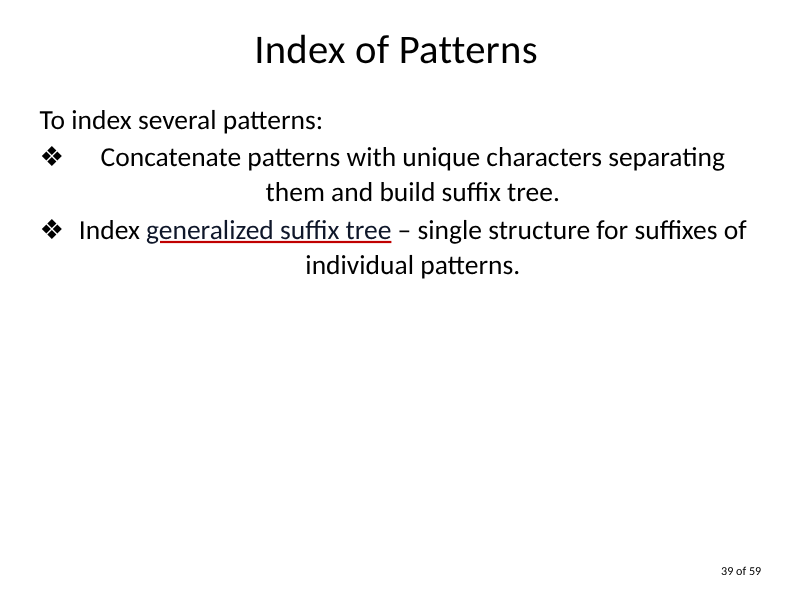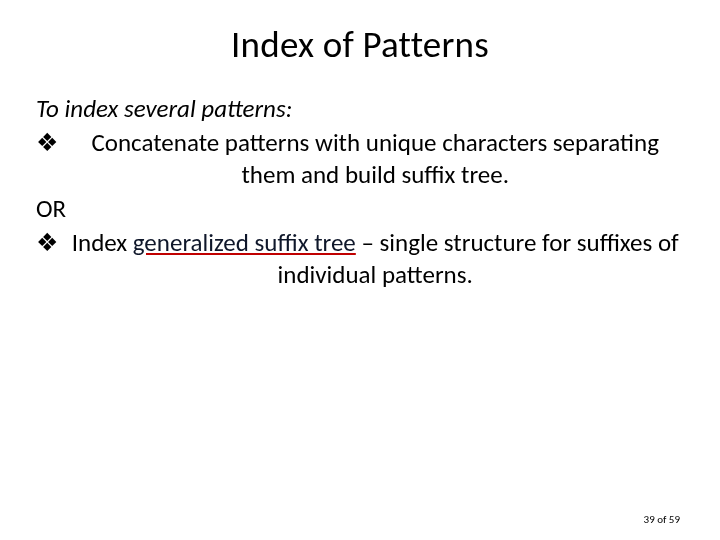--- a/index.html
+++ b/index.html
@@ -1,48 +1,47 @@
 <!DOCTYPE html>
 <html><head>
 <meta charset="utf-8">
 <style>
   * { margin: 0; padding: 0; box-sizing: border-box; }
   html, body { width: 720px; height: 540px; background: #fff; font-family: Calibri, "Segoe UI", Arial, sans-serif; color: #000; }
   .slide { width: 720px; height: 540px; position: relative; padding: 22px 36px 0 36px; }
   .title { font-size: 37px; font-weight: 400; text-align: center; margin-bottom: 26px; letter-spacing: 0.2px; }
   .body { font-size: 25px; line-height: 1.28; }
-  .intro { margin-bottom: 2px; font-style: italic; }
+  .intro { margin-bottom: 2px; }
   .bullet-block { margin-bottom: 2px; }
   .bullet-line { display: flex; }
   .bullet-mark { flex: 0 0 auto; margin-right: 8px; font-size: 25px; line-height: 1.28; }
   .bullet-text { flex: 1 1 auto; text-align: center; }
   .indent { padding-left: 28px; }
   .italic { font-style: italic; }
   .or { margin: 2px 0; }
   .red-ul { color: #0f172a; text-decoration: underline; text-decoration-color: #c00000; text-underline-offset: 2px; }
   .apos { font-family: Calibri, Arial, sans-serif; }
-  .footer { position: absolute; right: 40px; bottom: 14px; font-size: 11px; color: #000; }
+  .footer { position: absolute; right: 28px; bottom: 14px; font-size: 11px; color: #000; }
 </style>
 </head>
 <body>
 
 <div class="slide">
   <h1 class="title">Index of Patterns</h1>
 
   <div class="body">
     <div class="intro">To index several patterns:</div>
 
     <div class="bullet-block">
       <div class="bullet-line">
         <span class="bullet-mark">❖</span>
         <span class="bullet-text">Concatenate patterns with unique characters separating them and build suffix tree.</span>
       </div>
     </div>
 
-    <div class="or">OR</div>
 
     <div class="bullet-block">
       <div class="bullet-line">
         <span class="bullet-mark">❖</span>
         <span class="bullet-text"><span>Index </span><span class="red-ul">generalized suffix tree</span><span> – single structure for suffixes of individual patterns.</span></span>
       </div>
     </div>
   </div>
 
   <div class="footer">39 of 59</div>

